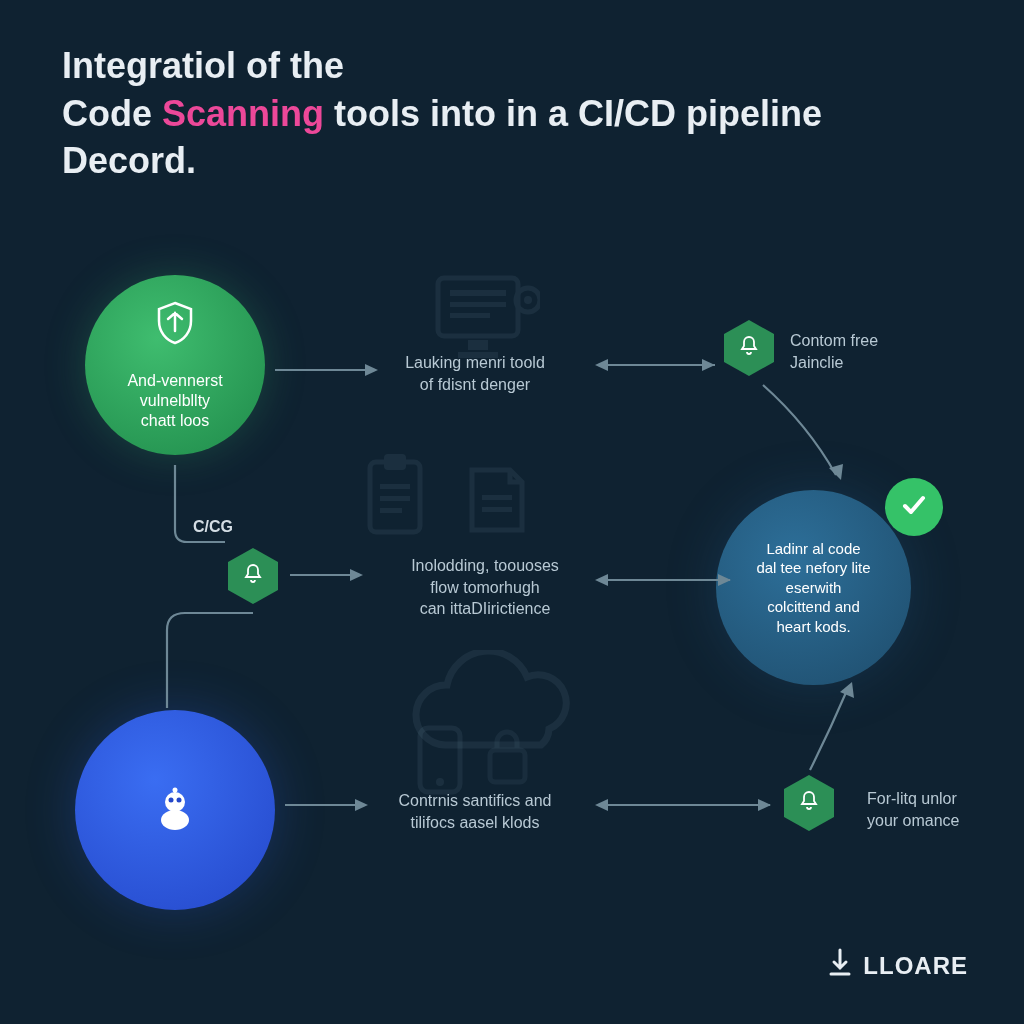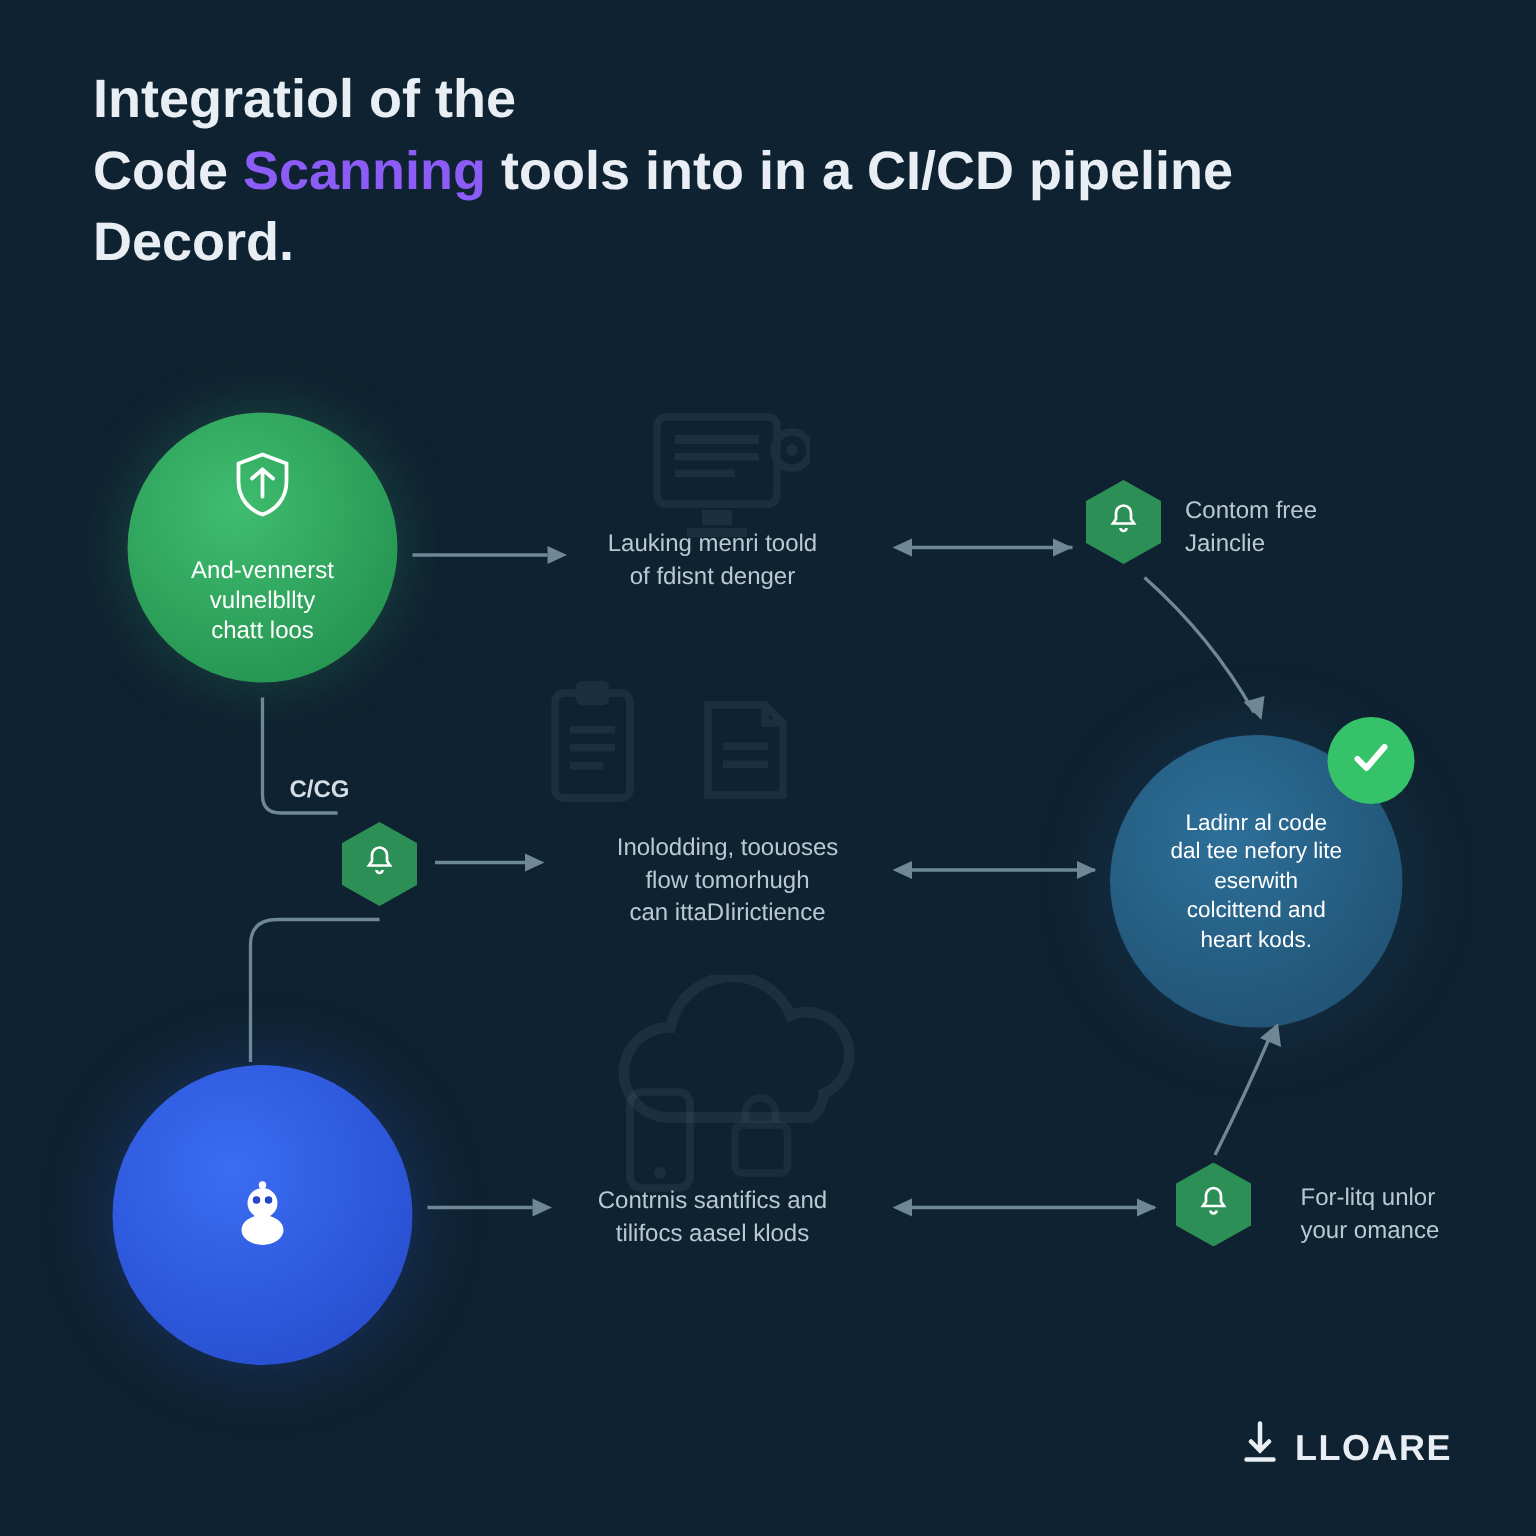--- a/index.html
+++ b/index.html
@@ -17,21 +17,21 @@
     top: 42px;
     left: 62px;
     right: 62px;
   }
   .title-line {
     font-size: 36px;
     font-weight: 600;
     line-height: 1.32;
     color: #e8eef3;
   }
-  .title-accent { color: #8b5cf6; }
+  .title-accent { color: #ec4899; }
 
   .circle {
     position: absolute;
     border-radius: 50%;
     display: flex;
     flex-direction: column;
     align-items: center;
     justify-content: center;
     text-align: center;
     color: #fff;
@@ -50,21 +50,21 @@
   .c-blue-1 {
     width: 200px; height: 200px;
     left: 75px; top: 710px;
     background: radial-gradient(circle at 40% 35%, #3a6df2, #2447c9);
     box-shadow: 0 0 50px rgba(50,100,240,0.25);
   }
   .c-blue-1 .lbl { margin-top: 8px; font-size: 17px; }
 
   .c-blue-2 {
     width: 195px; height: 195px;
-    left: 740px; top: 490px;
+    left: 716px; top: 490px;
     background: radial-gradient(circle at 40% 35%, #2d6f99, #1e4c6b);
     box-shadow: 0 0 50px rgba(40,100,150,0.25);
   }
   .c-blue-2 .lbl { font-size: 15px; line-height: 1.3; }
 
   .checkmark-badge {
     position: absolute;
     width: 58px; height: 58px;
     border-radius: 50%;
     background: #35c268;

